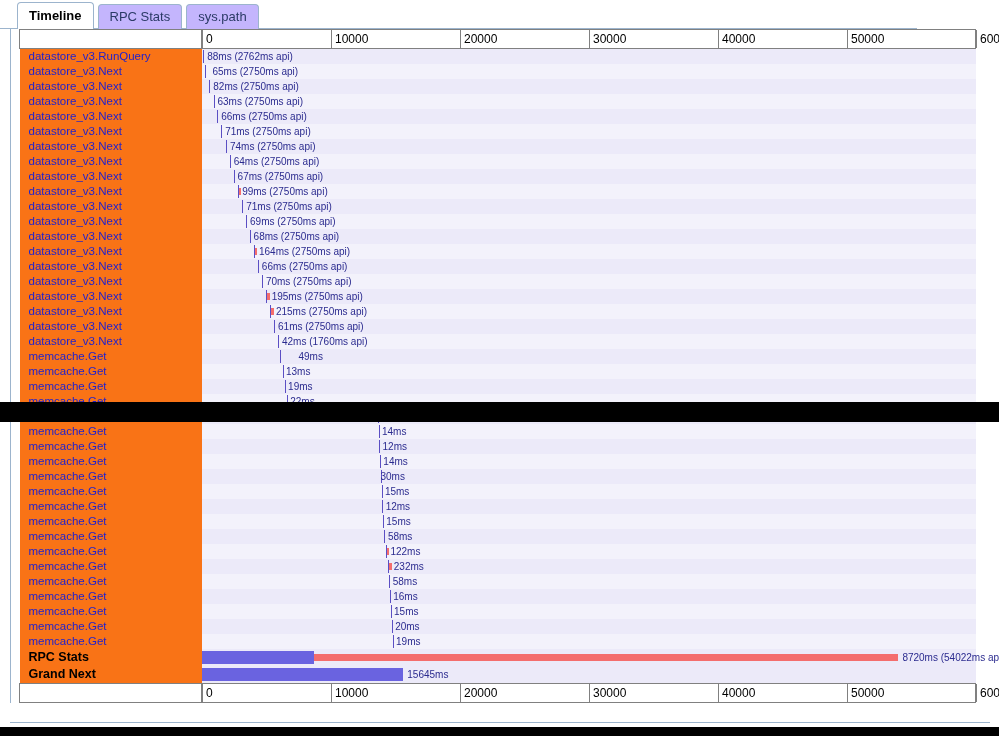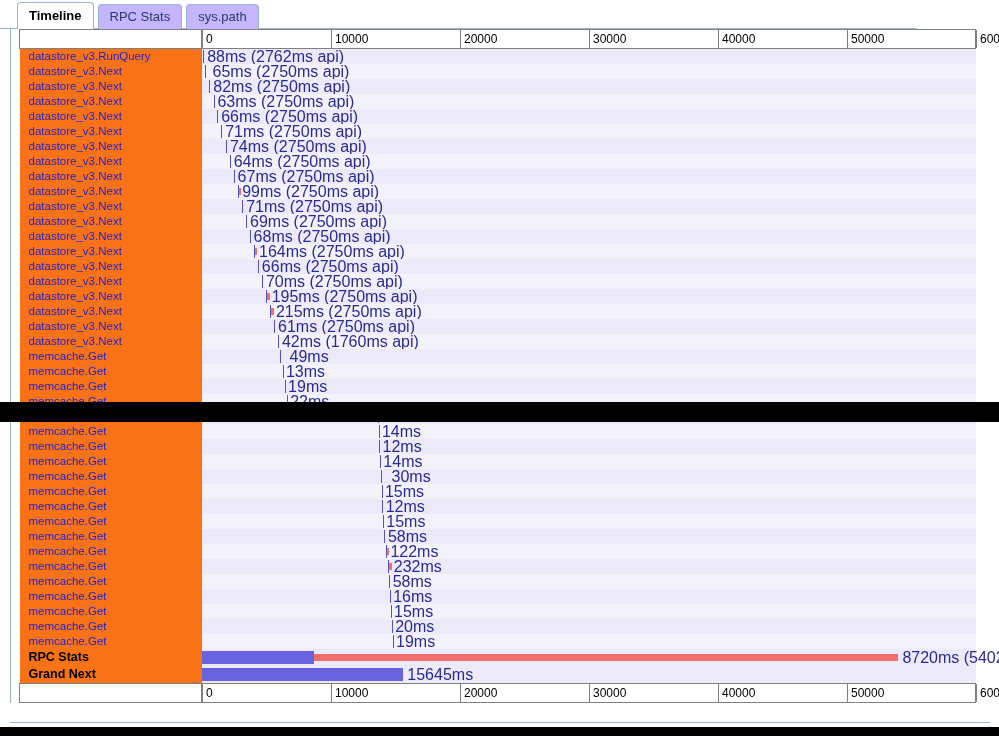--- a/index.html
+++ b/index.html
@@ -156,21 +156,21 @@
     position: absolute;
     top: 2px;
     height: 11px;
     background: #6a63e0;
   }
   .bar-label {
     position: absolute;
     top: 0;
     height: 15px;
     line-height: 15px;
-    font-size: 16px;
+    font-size: 10px;
     color: #2b2b8f;
     white-space: nowrap;
     padding-left: 2px;
   }
 
   
   .totals-track { position: relative; height: 17px; }
   .tl-row.total-row td { height: 17px; }
   .tl-row.total-row .label-cell {
     font-size: 12.5px;
@@ -414,21 +414,21 @@
                 <div class="tick-mark" style="left: 76.884px;"></div>
                 <div class="bar-label" style="left: 78.4258px;">42ms (1760ms api)</div>
               </div>
             </td>
           </tr>
           <tr class="tl-row">
             <td class="label-cell">memcache.Get</td>
             <td class="track-cell">
               <div class="track">
                 <div class="tick-mark" style="left: 78.948px;"></div>
-                <div class="bar-label" style="left: 86px;">49ms</div>
+                <div class="bar-label" style="left: 95px;">49ms</div>
               </div>
             </td>
           </tr>
           <tr class="tl-row alt">
             <td class="label-cell">memcache.Get</td>
             <td class="track-cell">
               <div class="track">
                 <div class="tick-mark" style="left: 81.27px;"></div>
                 <div class="bar-label" style="left: 82.4377px;">13ms</div>
               </div>
@@ -486,21 +486,21 @@
                 <div class="tick-mark" style="left: 178.665px;"></div>
                 <div class="bar-label" style="left: 179.846px;">14ms</div>
               </div>
             </td>
           </tr>
           <tr class="tl-row">
             <td class="label-cell">memcache.Get</td>
             <td class="track-cell">
               <div class="track">
                 <div class="tick-mark" style="left: 179.31px;"></div>
-                <div class="bar-label" style="left: 188px;">30ms</div>
+                <div class="bar-label" style="left: 177px;">30ms</div>
               </div>
             </td>
           </tr>
           <tr class="tl-row alt">
             <td class="label-cell">memcache.Get</td>
             <td class="track-cell">
               <div class="track">
                 <div class="tick-mark" style="left: 180.213px;"></div>
                 <div class="bar-label" style="left: 181.406px;">15ms</div>
               </div>

